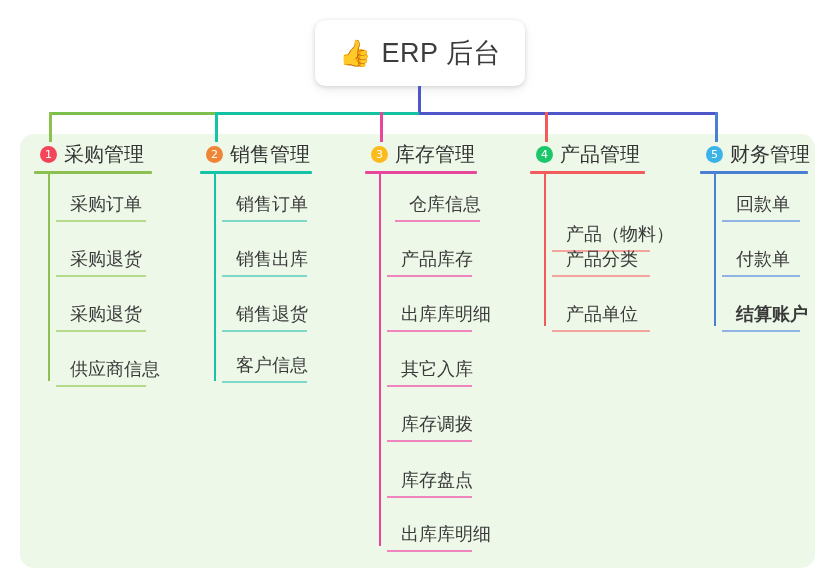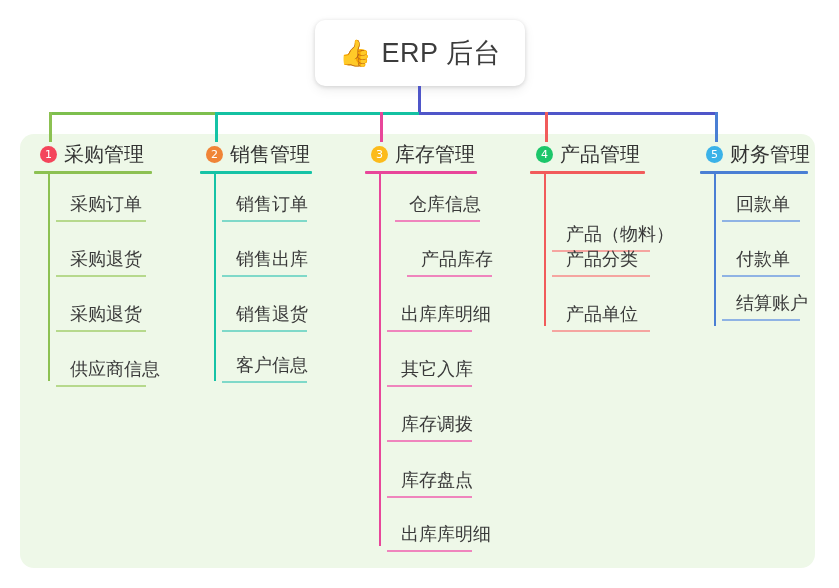--- a/index.html
+++ b/index.html
@@ -131,21 +131,21 @@
       <div class="branch" style="left: 365px;">
         <div class="branch-head">
           <span class="badge" style="background: rgb(252, 187, 28);">3</span>
           <span class="branch-title">库存管理</span>
         </div>
         <div class="head-rule" style="width: 112px; background: rgb(232, 70, 154);"></div>
         <div class="leaf" style="top: 50px; padding-left: 8px;">
           <div class="leaf-label">仓库信息</div>
           <div class="leaf-rule" style="width: 85px; background: rgb(239, 133, 189); margin-left: 8px;"></div>
         </div>
-        <div class="leaf" style="top: 105px; margin-left: 20px;">
+        <div class="leaf" style="top: 105px;">
           <div class="leaf-label">产品库存</div>
           <div class="leaf-rule" style="width: 85px; background: rgb(239, 133, 189); margin-left: 8px;"></div>
         </div>
         <div class="leaf" style="top: 160px;">
           <div class="leaf-label">出库库明细</div>
           <div class="leaf-rule" style="width: 85px; background: rgb(239, 133, 189); margin-left: 8px;"></div>
         </div>
         <div class="leaf" style="top: 215px;">
           <div class="leaf-label">其它入库</div>
           <div class="leaf-rule" style="width: 85px; background: rgb(239, 133, 189); margin-left: 8px;"></div>
@@ -191,21 +191,21 @@
         </div>
         <div class="head-rule" style="width: 108px; background: rgb(74, 127, 212);"></div>
         <div class="leaf" style="top: 105px;">
           <div class="leaf-label">付款单</div>
           <div class="leaf-rule" style="width: 78px; background: rgb(143, 179, 228); margin-left: 8px;"></div>
         </div>
         <div class="leaf" style="top: 50px;">
           <div class="leaf-label">回款单</div>
           <div class="leaf-rule" style="width: 78px; background: rgb(143, 179, 228); margin-left: 8px;"></div>
         </div>
-        <div class="leaf" style="top: 149px;">
+        <div class="leaf" style="top: 160px; font-weight: bold;">
           <div class="leaf-label">结算账户</div>
           <div class="leaf-rule" style="width: 78px; background: rgb(143, 179, 228); margin-left: 8px;"></div>
         </div>
         <div class="spine" style="top: 29px; height: 155px; background: rgb(74, 127, 212);"></div>
       </div>
     </div>
 
 </div>
 
 </body></html>

